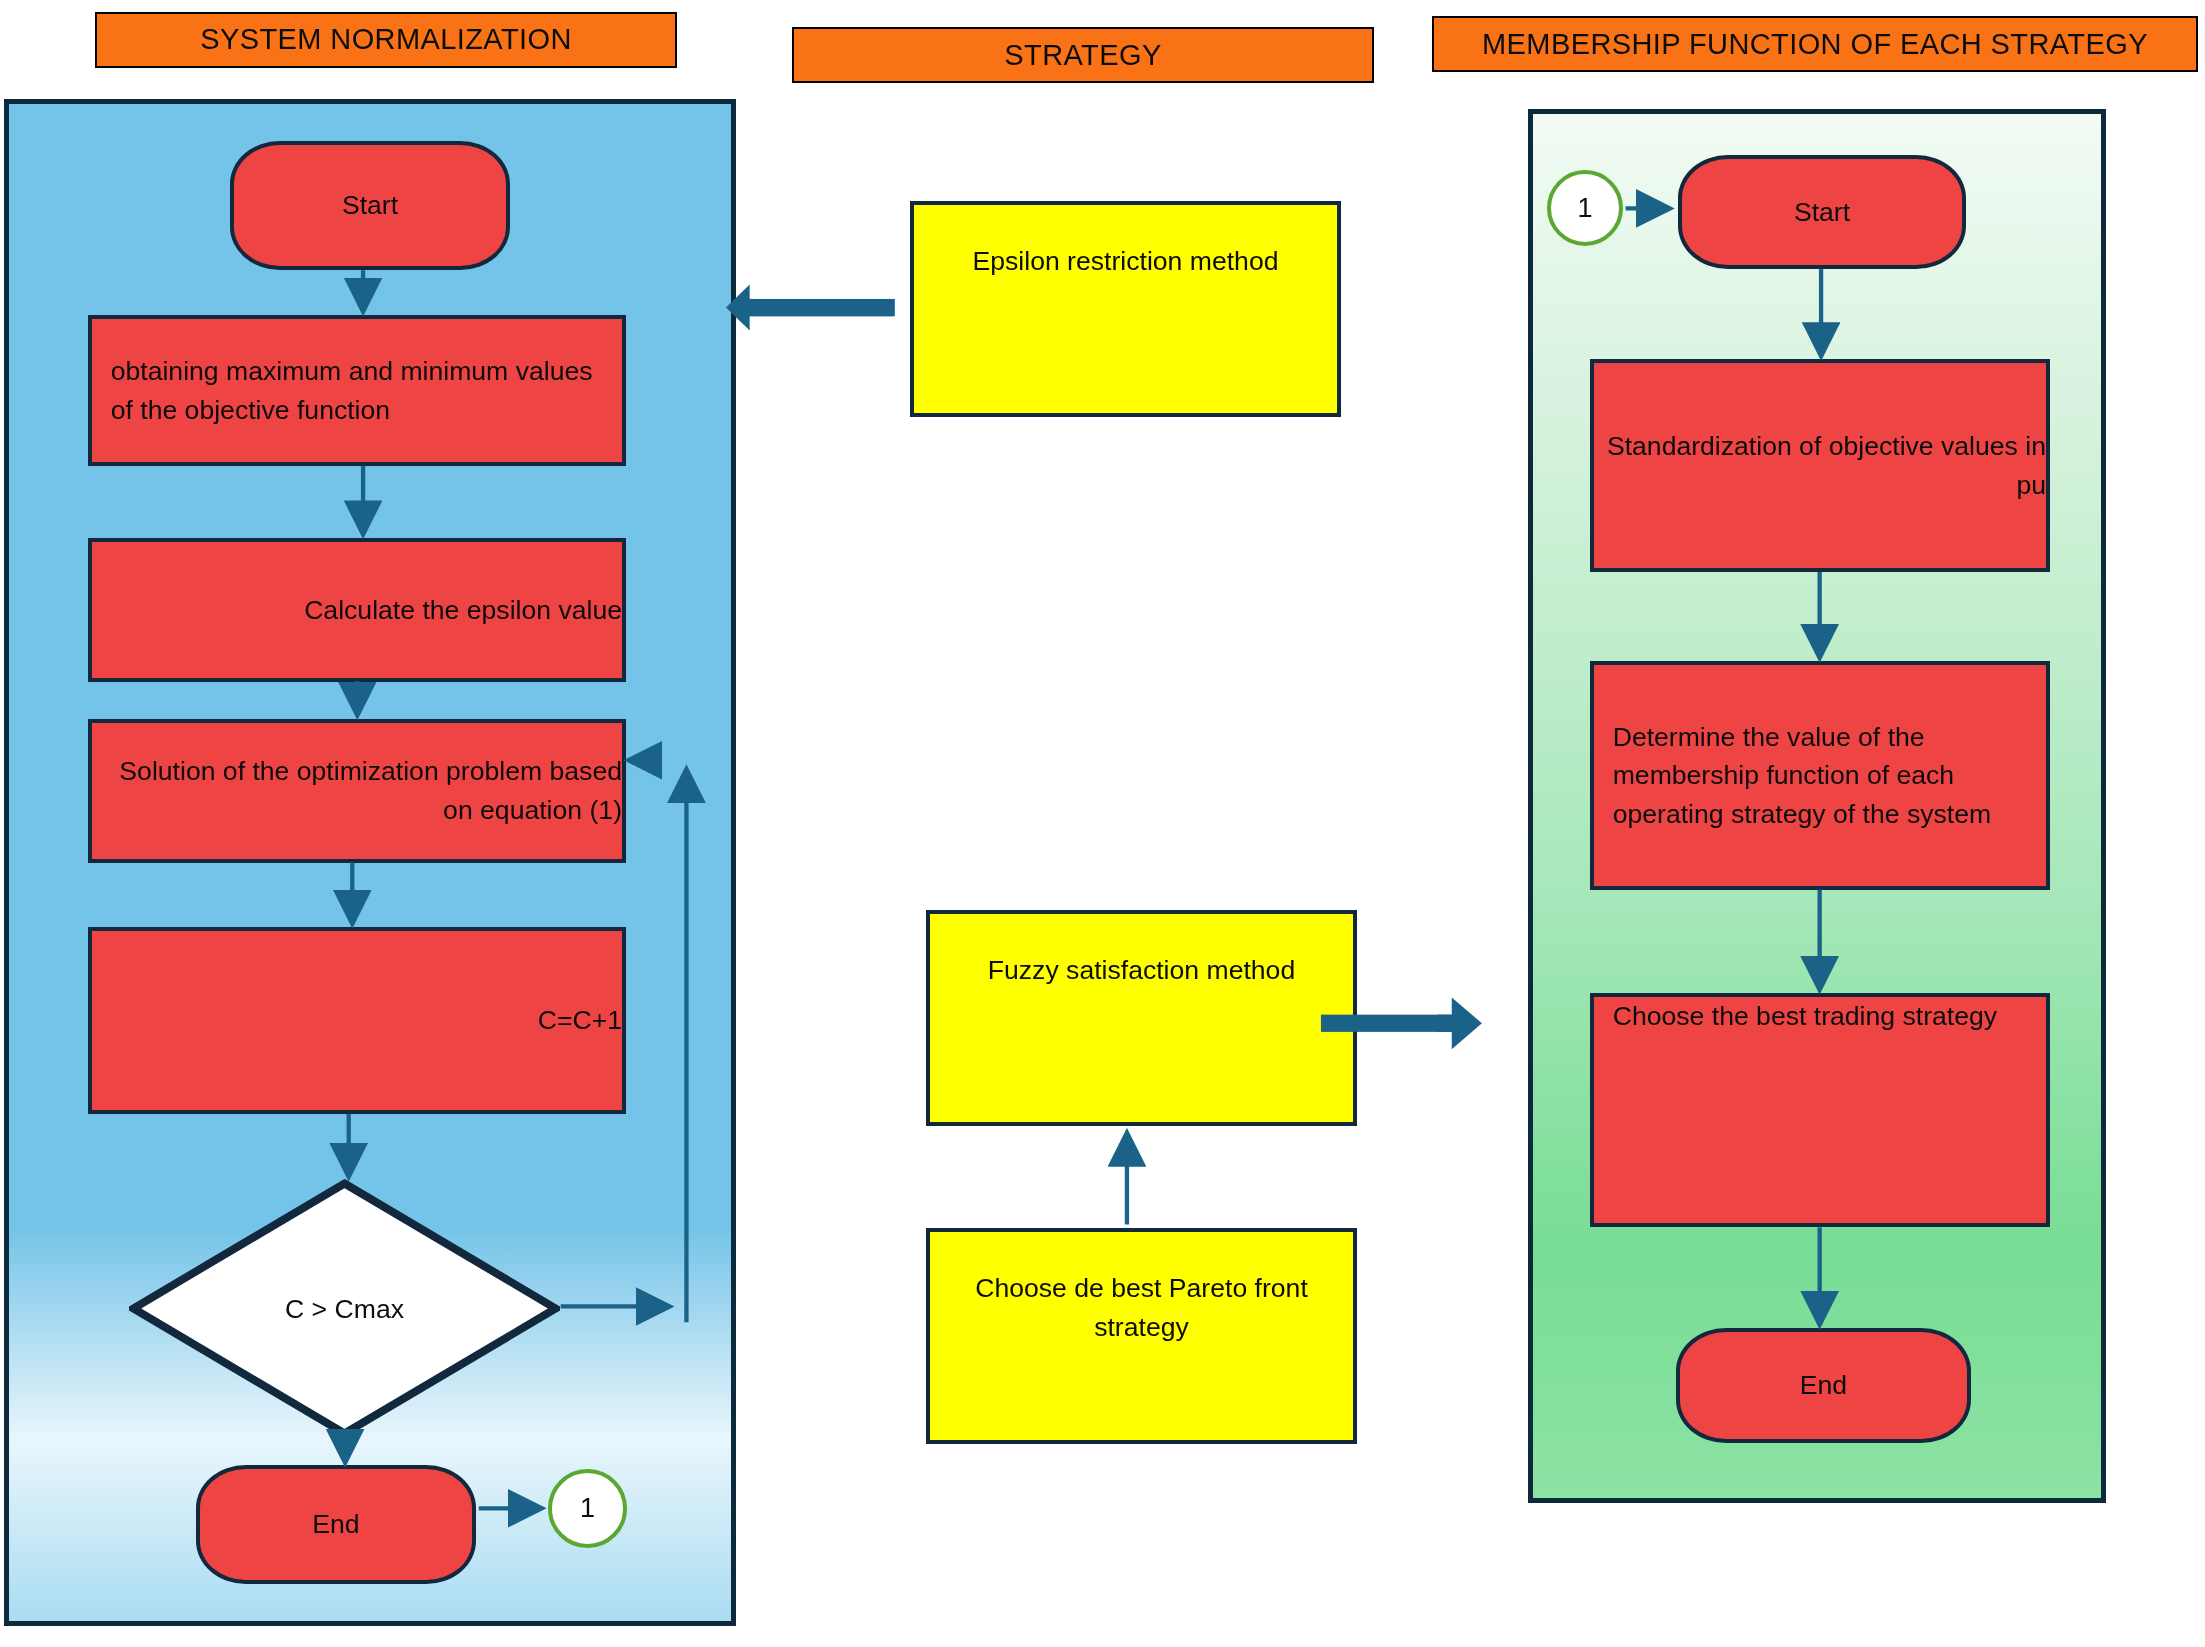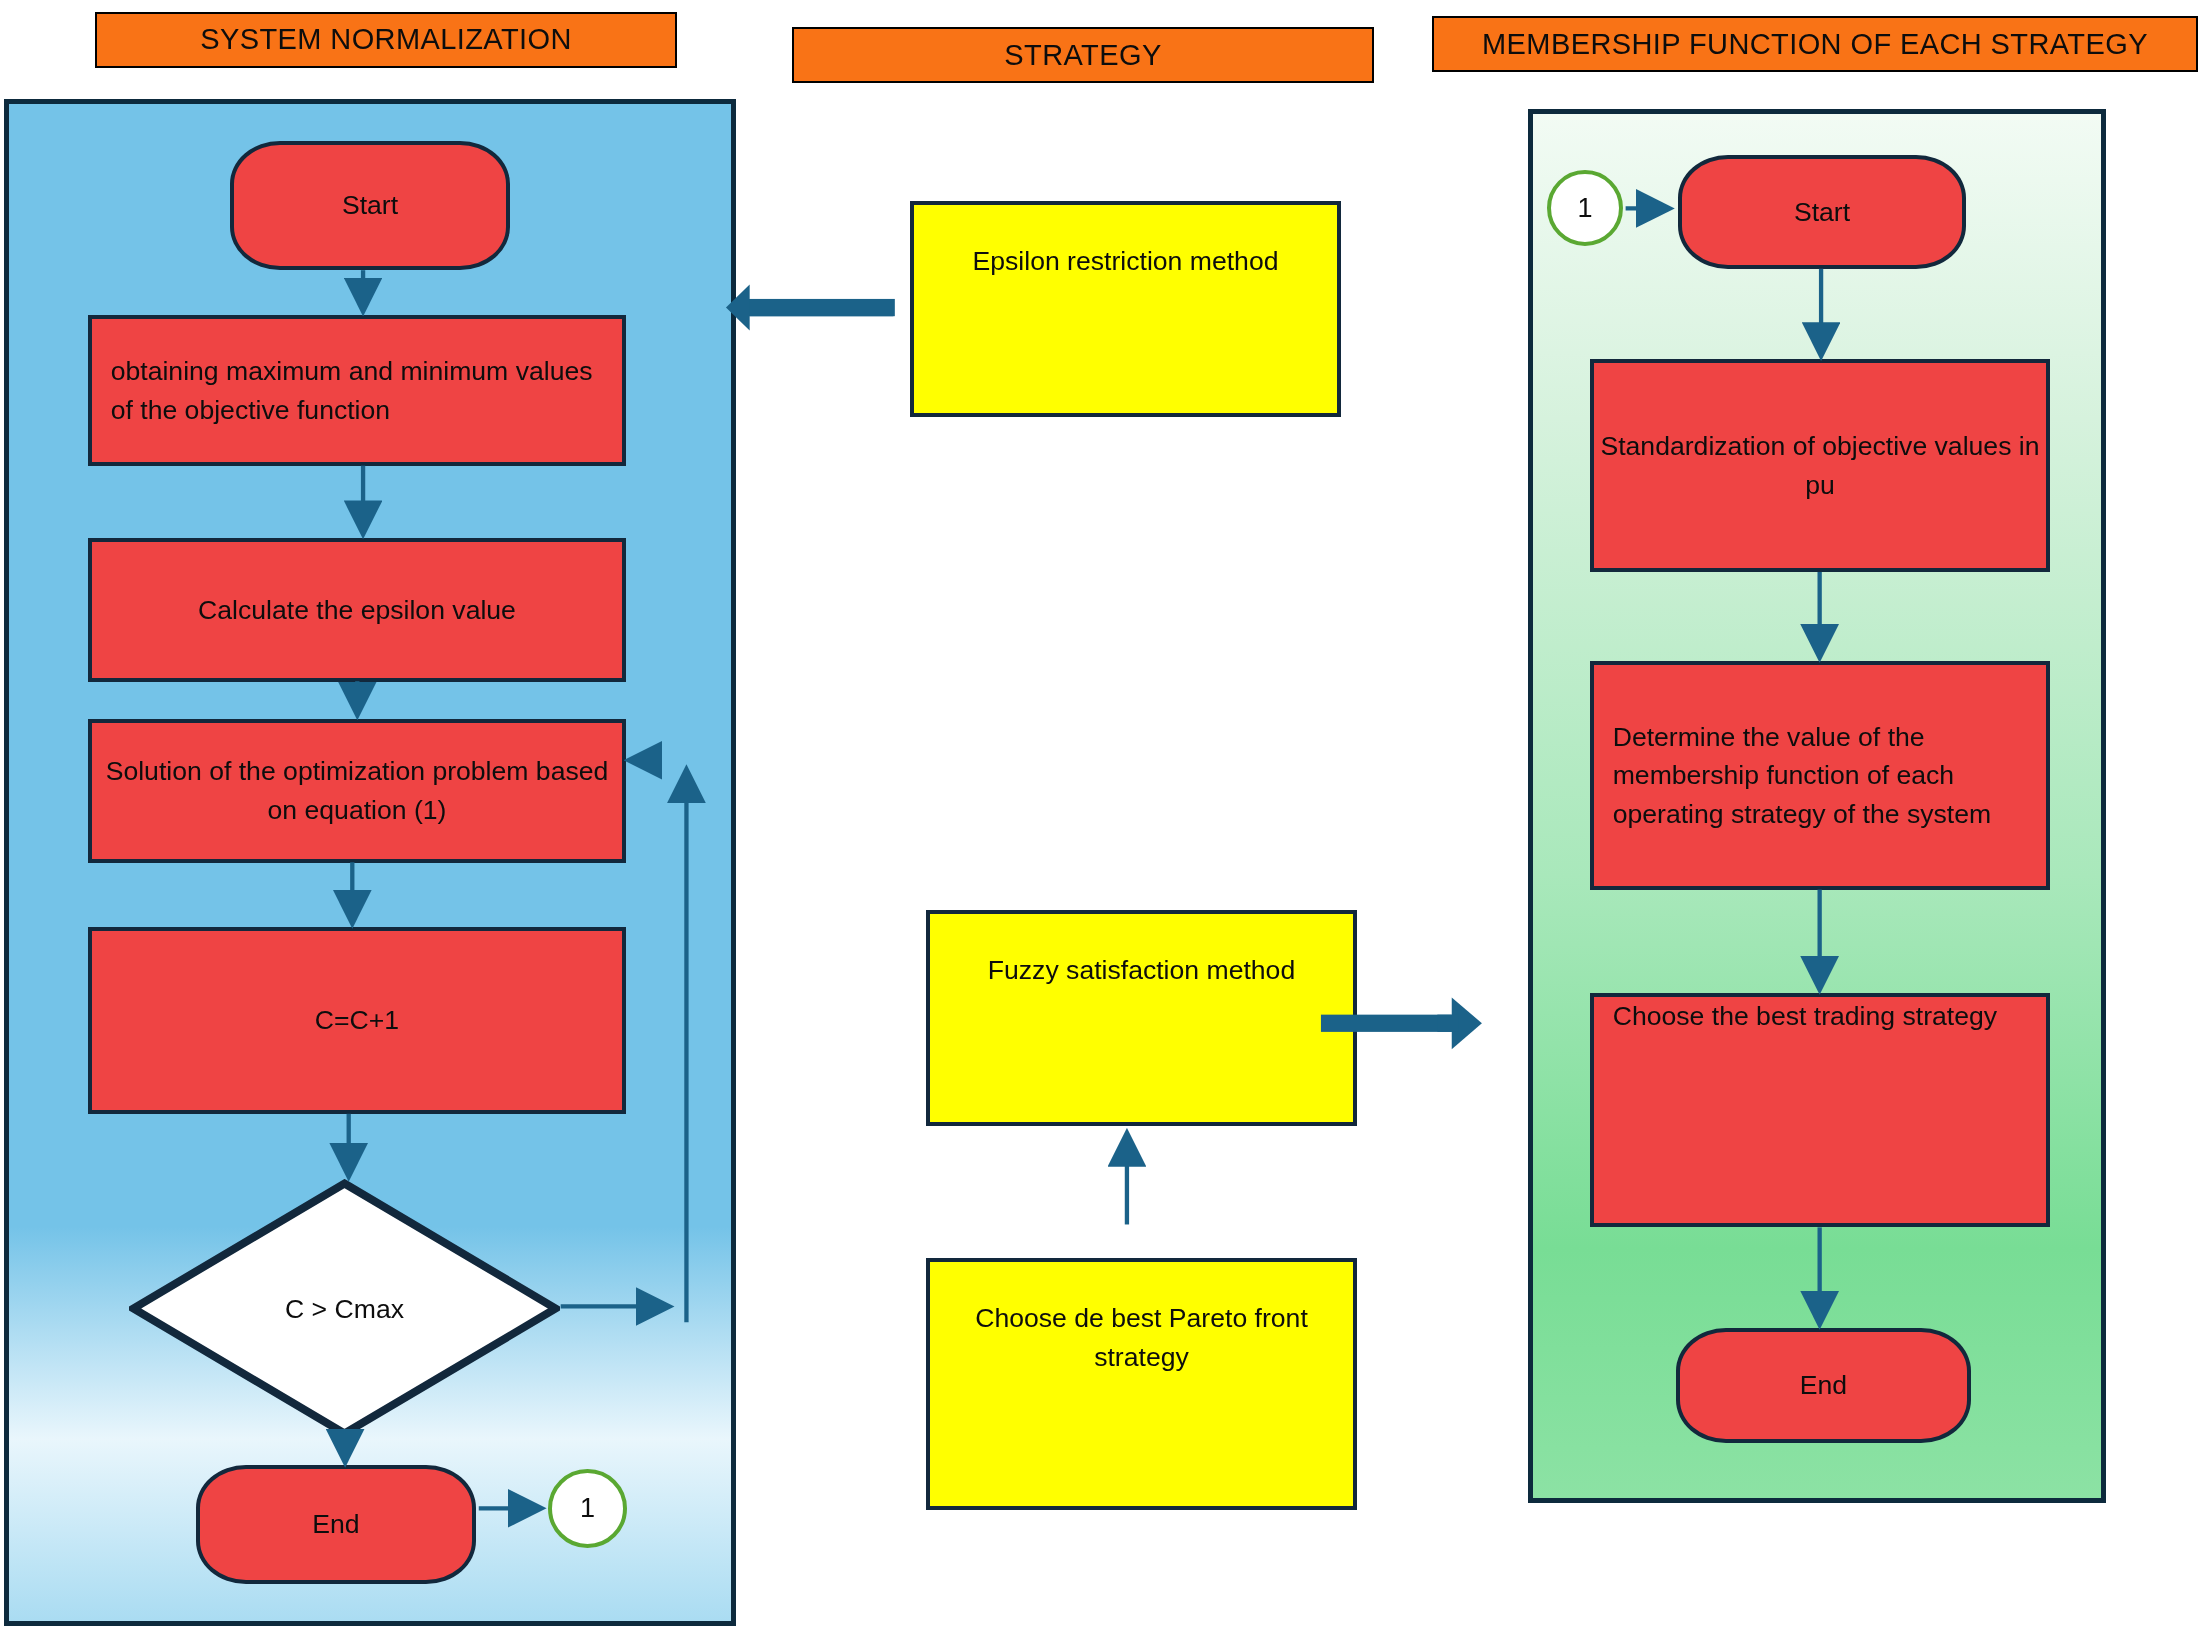--- a/index.html
+++ b/index.html
@@ -22,21 +22,21 @@
   }
   #panel-membership{
       background:linear-gradient(180deg,
         #f2fbf4 0%, #d6f2dd 22%, #a9e8bb 55%, #78dd95 82%, #8ce2a4 100%);
   }
 
   
   .node{background:#ef4444;border:4.3px solid #12283c;
         display:flex;align-items:center;
         font-size:26.6px;line-height:1.45;color:#0d0d0d;}
-  .node.center{justify-content:center;text-align:center;}
+  .node.center{justify-content:center;text-align:right;}
   .node.left{justify-content:flex-start;text-align:left;padding-left:18.7px;padding-right:13px;}
   .node.term{border-radius:50px/43px;justify-content:center;text-align:center;}
   .node .stack{display:flex;flex-direction:column;gap:24.4px;width:100%;}
   .node .stack.tight{gap:31px;}
 
   
   .ybox{background:#ffff00;border:4.3px solid #12283c;
         display:flex;align-items:flex-start;justify-content:center;
         padding-top:37px;font-size:26.6px;line-height:1.45;
         text-align:center;color:#0d0d0d;margin-left:12px;}
@@ -102,21 +102,21 @@
 </div>
 
 <div class="abs ybox" style="left:898px;top:201px;width:431px;height:216px;">
   <span>Epsilon restriction method</span>
 </div>
 
 <div class="abs ybox" style="left:914px;top:910px;width:431px;height:216px;">
   <span>Fuzzy satisfaction method</span>
 </div>
 
-<div class="abs ybox" style="left:914px;top:1258px;width:431px;height:252px;">
+<div class="abs ybox" style="left:914px;top:1228px;width:431px;height:216px;">
   <span>Choose de best Pareto front strategy</span>
 </div>
 
 <div class="abs panel" id="panel-membership" style="left:1528px;top:109px;width:578px;height:1394px;"></div>
 
 <div class="abs connector" style="left:1547px;top:170px;width:76px;height:76px;">
   <span>1</span>
 </div>
 
 <div class="abs node term" style="left:1678px;top:155px;width:288px;height:114px;">

